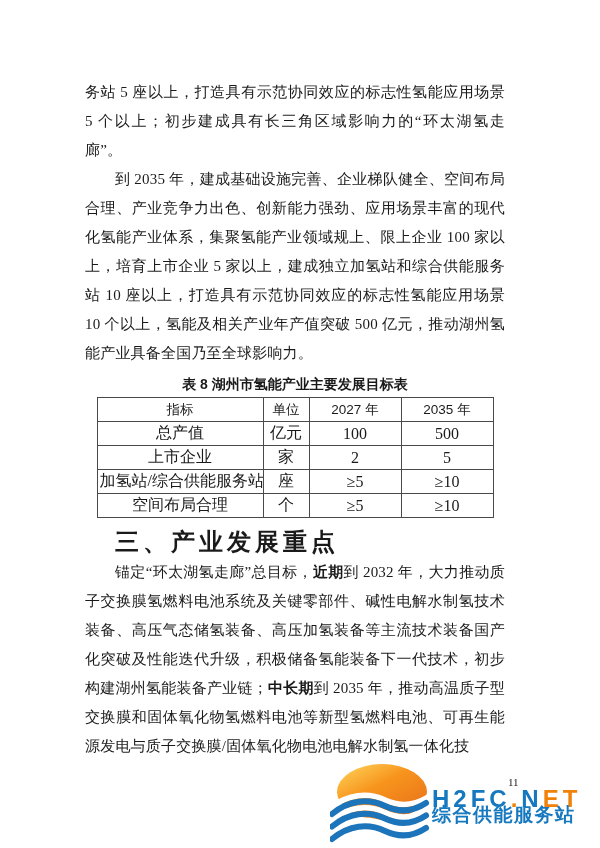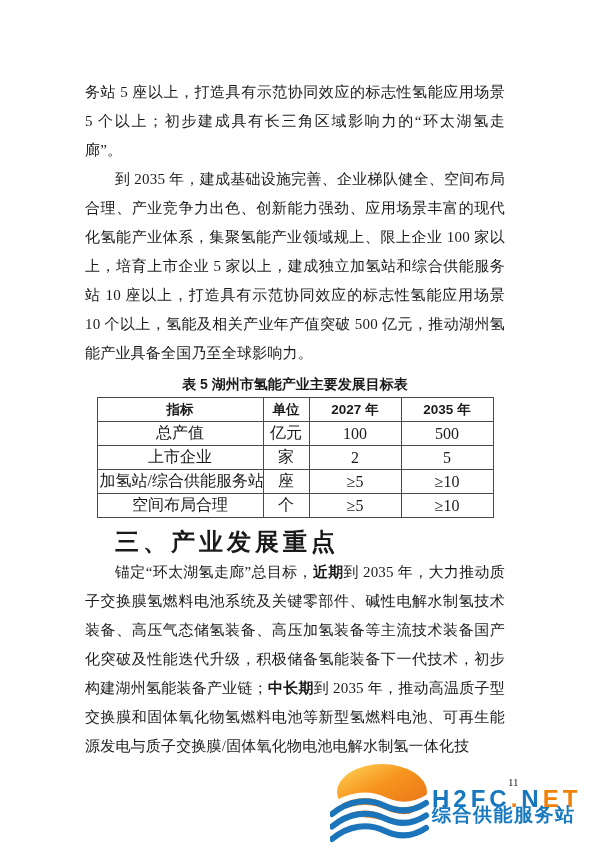--- a/index.html
+++ b/index.html
@@ -47,21 +47,21 @@
   }
   table.goals th, table.goals td{
     border:1px solid #4a4a4a;
     height:24px;
     text-align:center;vertical-align:middle;
     padding:0 2px;
     overflow:hidden;white-space:nowrap;
   }
   table.goals th{
     font-family:"Liberation Sans","DejaVu Sans",sans-serif;
-    font-weight:bold;font-size:13.5px;margin-top:32px;
+    font-weight:normal;font-size:13.5px;margin-top:32px;
   }
   table.goals td{
     font-family:"Liberation Serif","DejaVu Serif",serif;
     font-size:16px;
   }
   .section-heading{
     margin:11px 0 3px 0;
     padding-left:30px;
     font-family:"Liberation Sans","DejaVu Sans",sans-serif;
     font-weight:bold;font-size:24px;line-height:26px;
@@ -103,21 +103,21 @@
 <body>
 
 <div class="page">
 
   <div class="content">
 
     <p class="body-text">务站 5 座以上，打造具有示范协同效应的标志性氢能应用场景 5 个以上；初步建成具有长三角区域影响力的“环太湖氢走廊”。</p>
 
     <p class="body-text indent">到 2035 年，建成基础设施完善、企业梯队健全、空间布局合理、产业竞争力出色、创新能力强劲、应用场景丰富的现代化氢能产业体系，集聚氢能产业领域规上、限上企业 100 家以上，培育上市企业 5 家以上，建成独立加氢站和综合供能服务站 10 座以上，打造具有示范协同效应的标志性氢能应用场景 10 个以上，氢能及相关产业年产值突破 500 亿元，推动湖州氢能产业具备全国乃至全球影响力。</p>
 
-    <div class="table-caption">表 5 湖州市氢能产业主要发展目标表</div>
+    <div class="table-caption">表 8 湖州市氢能产业主要发展目标表</div>
 
     <table class="goals">
       <colgroup>
         <col style="width:166px">
           <col style="width:46px">
         <col style="width:92px">
           <col style="width:92px">
       </colgroup>
       <thead>
         <tr>
@@ -150,21 +150,21 @@
             <td>空间布局合理</td>
             <td>个</td>
             <td>≥5</td>
             <td>≥10</td>
           </tr>
         </tbody>
     </table>
 
     <div class="section-heading">三、产业发展重点</div>
 
-    <p class="body-text indent"><span>锚定“环太湖氢走廊”总目标，</span><b>近期</b><span>到 2035 年，大力推动质子交换膜氢燃料电池系统及关键零部件、碱性电解水制氢技术装备、高压气态储氢装备、高压加氢装备等主流技术装备国产化突破及性能迭代升级，积极储备氢能装备下一代技术，初步构建湖州氢能装备产业链；</span><b>中长期</b><span>到 2035 年，推动高温质子型交换膜和固体氧化物氢燃料电池等新型氢燃料电池、可再生能源发电与质子交换膜/固体氧化物电池电解水制氢一体化技</span></p>
+    <p class="body-text indent"><span>锚定“环太湖氢走廊”总目标，</span><b>近期</b><span>到 2032 年，大力推动质子交换膜氢燃料电池系统及关键零部件、碱性电解水制氢技术装备、高压气态储氢装备、高压加氢装备等主流技术装备国产化突破及性能迭代升级，积极储备氢能装备下一代技术，初步构建湖州氢能装备产业链；</span><b>中长期</b><span>到 2035 年，推动高温质子型交换膜和固体氧化物氢燃料电池等新型氢燃料电池、可再生能源发电与质子交换膜/固体氧化物电池电解水制氢一体化技</span></p>
 
   </div>
 
   <div class="page-number">11</div>
 
   <div class="watermark">
     <span class="emblem">
       <svg width="100" height="85" viewBox="0 0 100 85" xmlns="http://www.w3.org/2000/svg" aria-hidden="true">
         <defs>
           <linearGradient id="sunGrad" x1="0%" y1="0%" x2="85%" y2="100%">

